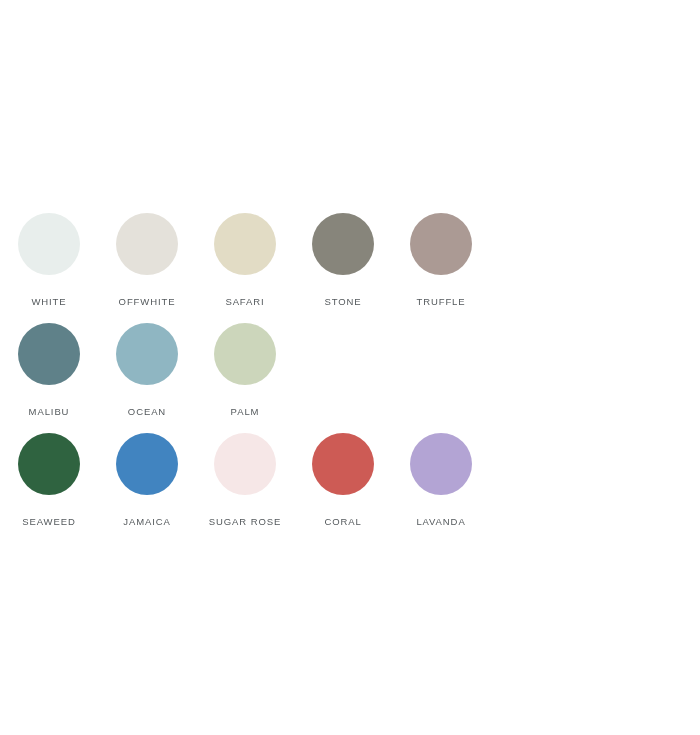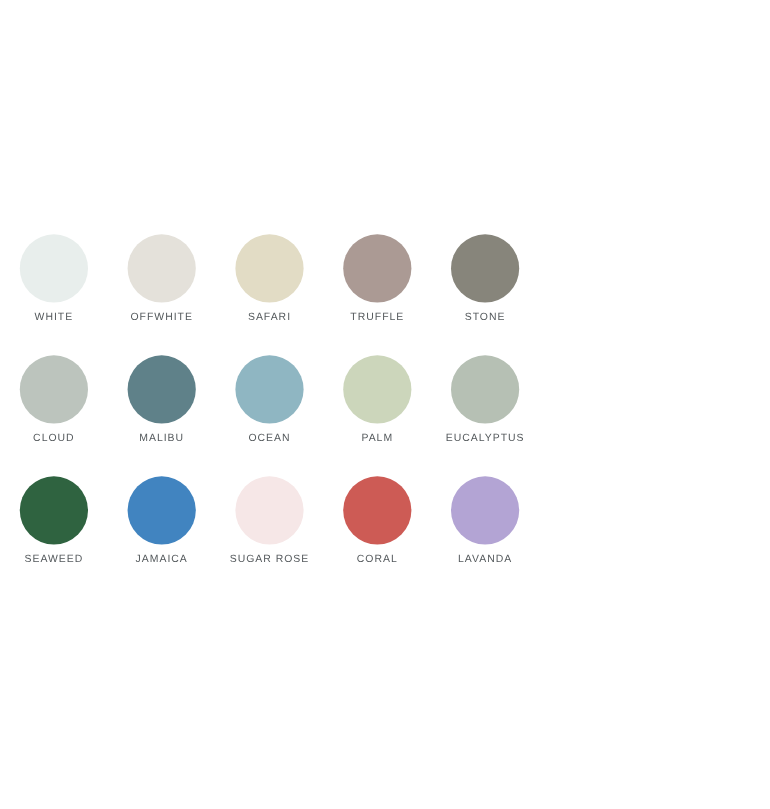--- a/index.html
+++ b/index.html
@@ -43,21 +43,21 @@
     align-items: center;
   }
   .swatch-circle {
     width: 62px;
     height: 62px;
     border-radius: 50%;
     margin-top: 8px;
     background: #ffffff;
   }
   .swatch-label {
-    margin-top: 8px;
+    margin-top: 21px;
     font-size: 9.5px;
     letter-spacing: 0.9px;
     color: #54595c;
     text-transform: uppercase;
     white-space: nowrap;
     text-align: center;
     line-height: 12px;
   }
 </style>
 </head>
@@ -72,48 +72,40 @@
         </div>
         <div class="swatch-cell">
           <div class="swatch-circle" style="background: rgb(228, 225, 218);"></div>
           <div class="swatch-label">OFFWHITE</div>
         </div>
         <div class="swatch-cell">
           <div class="swatch-circle" style="background: rgb(226, 220, 197);"></div>
           <div class="swatch-label">SAFARI</div>
         </div>
         <div class="swatch-cell">
+          <div class="swatch-circle" style="background: rgb(135, 133, 123);"></div>
+          <div class="swatch-label">STONE</div>
+        </div>
+        <div class="swatch-cell">
           <div class="swatch-circle" style="background: rgb(171, 154, 148);"></div>
           <div class="swatch-label">TRUFFLE</div>
         </div>
-        <div class="swatch-cell">
-          <div class="swatch-circle" style="background: rgb(135, 133, 123);"></div>
-          <div class="swatch-label">STONE</div>
-        </div>
       </div>
       <div class="swatch-row">
-        <div class="swatch-cell">
-          <div class="swatch-circle" style="background: rgb(188, 196, 189);"></div>
-          <div class="swatch-label">CLOUD</div>
-        </div>
         <div class="swatch-cell">
           <div class="swatch-circle" style="background: rgb(95, 129, 137);"></div>
           <div class="swatch-label">MALIBU</div>
         </div>
         <div class="swatch-cell">
           <div class="swatch-circle" style="background: rgb(143, 182, 194);"></div>
           <div class="swatch-label">OCEAN</div>
         </div>
         <div class="swatch-cell">
           <div class="swatch-circle" style="background: rgb(204, 214, 187);"></div>
           <div class="swatch-label">PALM</div>
-        </div>
-        <div class="swatch-cell">
-          <div class="swatch-circle" style="background: rgb(182, 192, 180);"></div>
-          <div class="swatch-label">EUCALYPTUS</div>
         </div>
       </div>
       <div class="swatch-row">
         <div class="swatch-cell">
           <div class="swatch-circle" style="background: rgb(47, 99, 64);"></div>
           <div class="swatch-label">SEAWEED</div>
         </div>
         <div class="swatch-cell">
           <div class="swatch-circle" style="background: rgb(65, 132, 192);"></div>
           <div class="swatch-label">JAMAICA</div>

